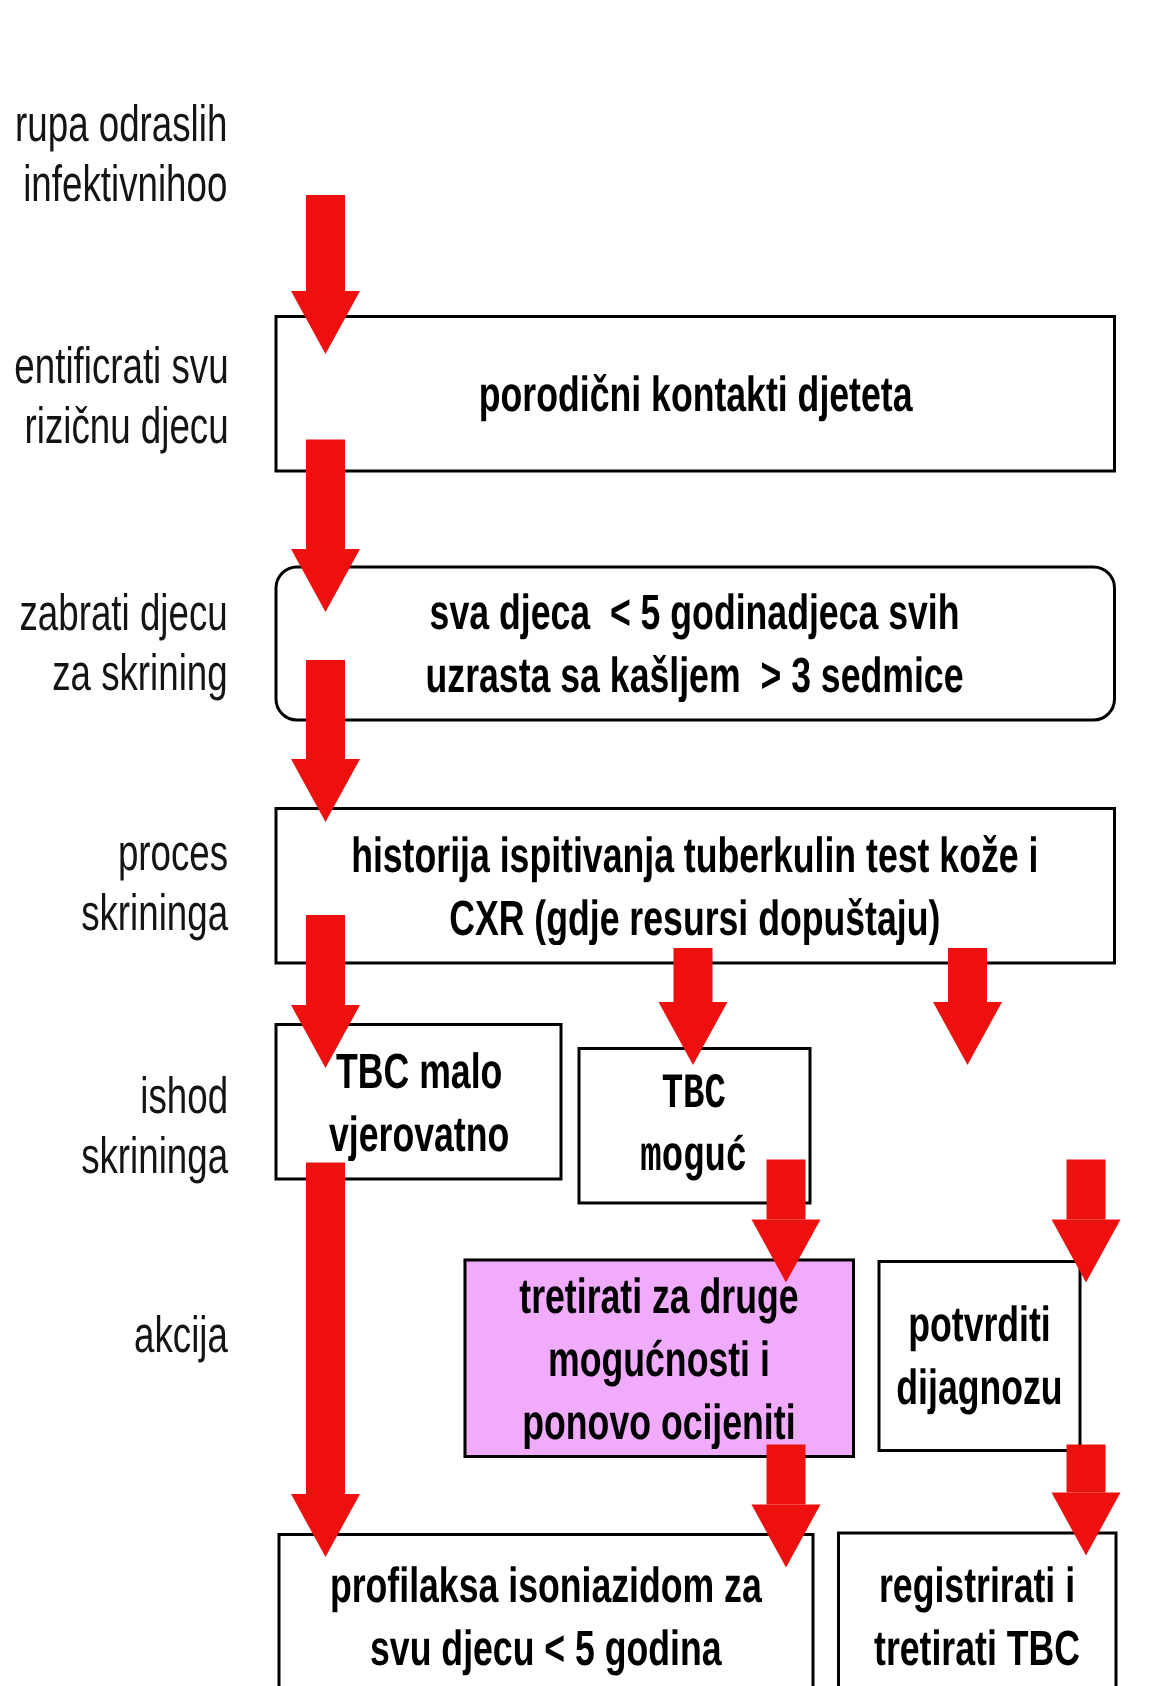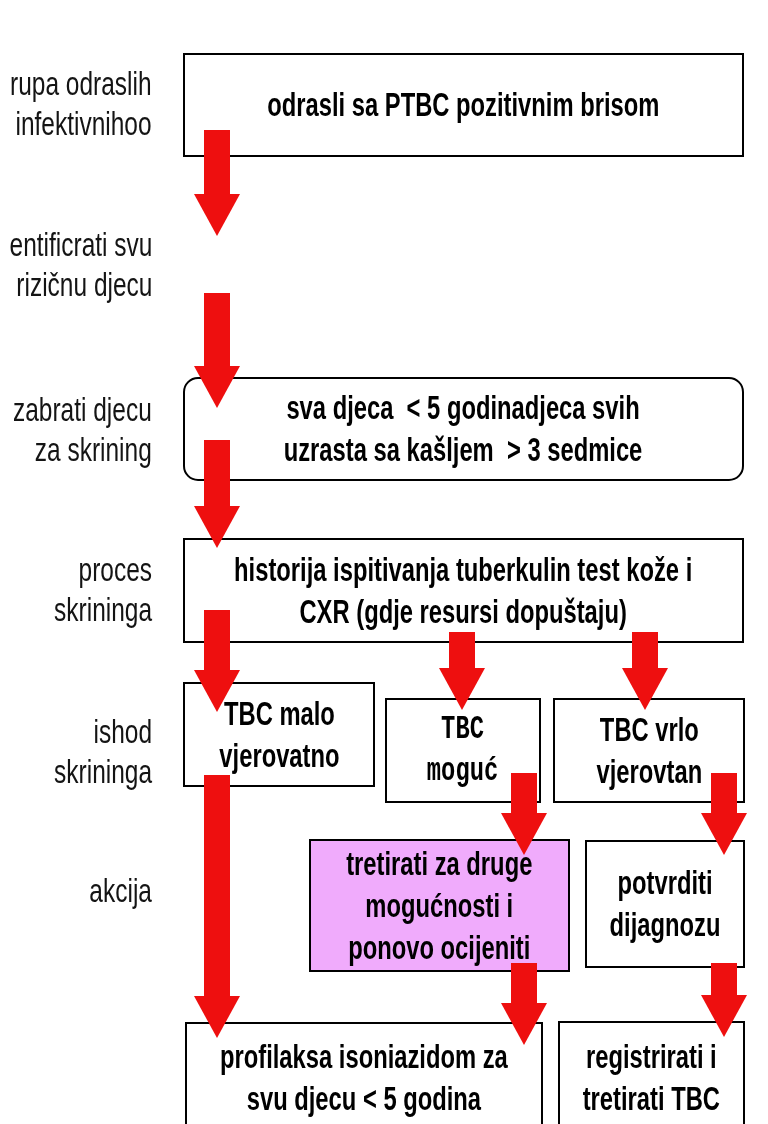--- a/index.html
+++ b/index.html
@@ -59,26 +59,26 @@
     <div class="line">skrininga</div>
   </div>
   <div class="slabel" style="top:711px">
     <div class="line">ishod</div>
     <div class="line">skrininga</div>
   </div>
   <div class="slabel" style="top:870px">
     <div class="line">akcija</div>
   </div>
 
-  <div class="fbox" style="left: 183px; top: 53px; width: 561px; height: 104px; border-color: rgb(0, 0, 0); background: rgb(255, 255, 255);">
+
+  <div class="fbox" style="left: 183px; top: 210px; width: 561px; height: 105px; border-color: rgb(0, 0, 0); background: rgb(255, 255, 255);">
     <div class="btext">
-      <div class="line">odrasli sa PTBC pozitivnim brisom</div>
+      <div class="line">porodični kontakti djeteta</div>
     </div>
   </div>
-
 
   <div class="fbox" style="left: 183px; top: 377px; width: 561px; height: 104px; border-color: rgb(0, 0, 0); background: rgb(255, 255, 255); border-radius: 15px;">
     <div class="btext">
       <div class="line">sva djeca  &lt; 5 godinadjeca svih</div>
       <div class="line">uzrasta sa kašljem  &gt; 3 sedmice</div>
     </div>
   </div>
 
   <div class="fbox" style="left: 183px; top: 538px; width: 561px; height: 105px; border-color: rgb(0, 0, 0); background: rgb(255, 255, 255);">
     <div class="btext">
@@ -94,36 +94,30 @@
     </div>
   </div>
 
   <div class="fbox" style="left: 385px; top: 698px; width: 156px; height: 105px; border-color: rgb(0, 0, 0); background: rgb(255, 255, 255); font-family: Liberation Mono, monospace;">
     <div class="btext">
       <div class="line">TBC</div>
       <div class="line">moguć</div>
     </div>
   </div>
 
-  <div class="fbox" style="left: 553px; top: 698px; width: 192px; height: 105px; border-color: rgb(0, 0, 0); background: rgb(255, 255, 255);">
-    <div class="btext">
-      <div class="line">TBC vrlo</div>
-      <div class="line">vjerovtan</div>
-    </div>
-  </div>
 
   <div class="fbox" style="left: 309px; top: 839px; width: 261px; height: 133px; border-color: rgb(0, 0, 0); background: #f0abfc;">
     <div class="btext">
       <div class="line">tretirati za druge</div>
       <div class="line">mogućnosti i</div>
       <div class="line">ponovo ocijeniti</div>
     </div>
   </div>
 
-  <div class="fbox" style="left: 585px; top: 840px; width: 160px; height: 128px; border-color: rgb(0, 0, 0); background: rgb(255, 255, 255);">
+  <div class="fbox" style="left: 585px; top: 840px; width: 136px; height: 128px; border-color: rgb(0, 0, 0); background: rgb(255, 255, 255);">
     <div class="btext">
       <div class="line">potvrditi</div>
       <div class="line">dijagnozu</div>
     </div>
   </div>
 
   <div class="fbox" style="left: 185px; top: 1022px; width: 358px; height: 112px; border-color: rgb(0, 0, 0); background: rgb(255, 255, 255);">
     <div class="btext">
       <div class="line">profilaksa isoniazidom za</div>
       <div class="line">svu djecu &lt; 5 godina</div>

